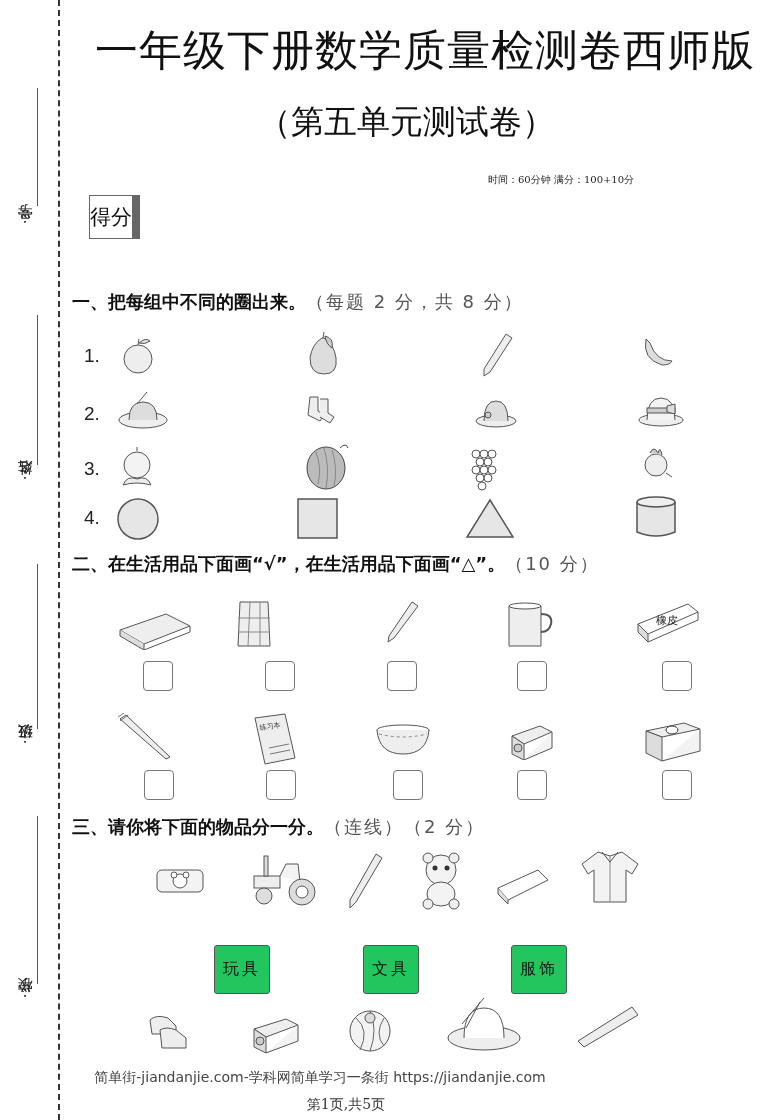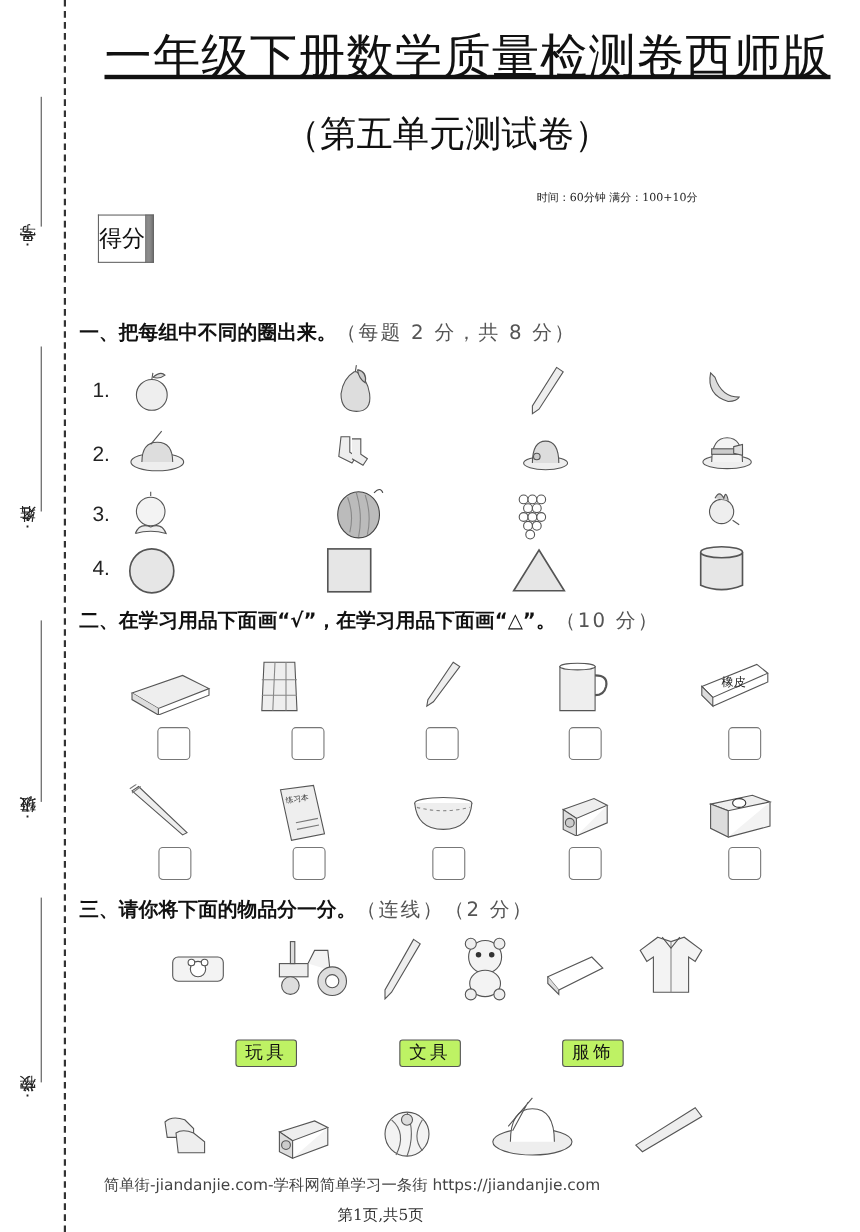--- a/index.html
+++ b/index.html
@@ -4,35 +4,35 @@
 <style>
   html, body { margin: 0; padding: 0; background: #ffffff; }
   body { width: 782px; height: 1120px; position: relative; overflow: hidden;
          font-family: "DejaVu Serif", serif; color: #111; }
   .dash-line { position: absolute; left: 58px; top: 0; width: 0; height: 1120px;
                border-left: 2px dashed #333; }
   .side-label { position: absolute; left: 16px; font-family: "DejaVu Sans", sans-serif;
                 font-size: 15px; writing-mode: vertical-rl; transform: rotate(180deg); color:#222; }
   .side-line { position: absolute; left: 37px; width: 0; border-left: 1.5px solid #555; }
   .title { position: absolute; left: 95px; top: 22px; font-size: 43px; letter-spacing: 1px;
-           font-family: "DejaVu Serif", serif; white-space: nowrap; color:#111;text-decoration:underline; }
+           font-family: "DejaVu Serif", serif; white-space: nowrap; color:#111; }
   .subtitle { position: absolute; left: 258px; top: 100px; font-size: 33px; white-space: nowrap;
               font-family: Liberation Sans, sans-serif; color:#111; }
   .meta { position: absolute; left: 488px; top: 173px; font-size: 10px; white-space: nowrap; color:#222; }
   table.score { position: absolute; left: 89px; top: 195px; border-collapse: collapse; }
   table.score td { border: 1.5px solid #666; text-align: center; font-family: "DejaVu Sans", sans-serif;
                    font-size: 21px; padding: 0; height: 42px; }
   .sec-title { position: absolute; left: 72px; font-family: "DejaVu Sans", sans-serif; font-weight: bold;
                font-size: 18px; white-space: nowrap; color:#111; }
   .sec-title .note { font-weight: normal; color: #555; letter-spacing: 2px; }
   .qnum { position: absolute; left: 84px; font-family: "Liberation Sans", sans-serif; font-size: 19px; color:#222; }
   .pic { position: absolute; }
   .box { position: absolute; width: 28px; height: 28px; border: 1.5px solid #777; border-radius: 4px; background:#fff; }
-  .cat { position: absolute; border: 1.5px solid #555; border-radius: 3px; background: #bef264;
-         font-size: 16px; padding: 1px 8px; font-family: "DejaVu Serif", serif; letter-spacing: 3px; }
+  .cat { position: absolute; border: 1.5px solid #555; border-radius: 3px; background: #22c55e;
+         font-size: 16px; padding: 13px 8px; font-family: "DejaVu Serif", serif; letter-spacing: 3px; }
   .footer1 { position: absolute; left: 0; width: 640px; top: 1069px; text-align: center;
              font-family: "DejaVu Sans", sans-serif; font-size: 14px; color: #444; }
   .footer2 { position: absolute; left: 0; width: 692px; top: 1096px; text-align: center;
              font-family: "DejaVu Serif", serif; font-size: 14px; color: #333; }
 </style>
 </head>
 <body>
 
 <div class="dash-line"></div>
 
@@ -153,21 +153,21 @@
 </svg>
 <svg class="pic" style="left:465px;top:497px" width="50" height="42">
   <path d="M25 3 L48 40 L2 40 Z" fill="#e6e6e6" stroke="#555" stroke-width="1.5"></path>
 </svg>
 <svg class="pic" style="left:634px;top:494px" width="44" height="46">
   <path d="M3 8 L3 38 Q22 46 41 38 L41 8" fill="#e6e6e6" stroke="#555" stroke-width="1.5"></path>
     <ellipse cx="22" cy="8" rx="19" ry="5" fill="#eee" stroke="#555" stroke-width="1.5"></ellipse>
 </svg>
 
 <div class="sec-title" style="top:552px;">
-  <span>二、在学习用品下面画“√”，在学习用品下面画“△”。</span><span class="note">（10 分）</span>
+  <span>二、在生活用品下面画“√”，在生活用品下面画“△”。</span><span class="note">（10 分）</span>
 </div>
 
 <svg class="pic" style="left:116px;top:610px" width="76" height="40">
   <path d="M4 20 L50 4 L74 16 L28 34 Z" fill="#eee" stroke="#555"></path>
     <path d="M4 20 L4 26 L28 40 L28 34" fill="#ddd" stroke="#555"></path>
     <path d="M28 40 L74 22 L74 16" fill="none" stroke="#555"></path>
 </svg>
 <svg class="pic" style="left:234px;top:598px" width="40" height="56">
   <path d="M6 4 L34 4 L36 48 L4 48 Z" fill="#eee" stroke="#555"></path>
     <path d="M4 20 L36 20 M4 34 L36 34 M16 4 L14 48 M26 4 L26 48" stroke="#888"></path>

